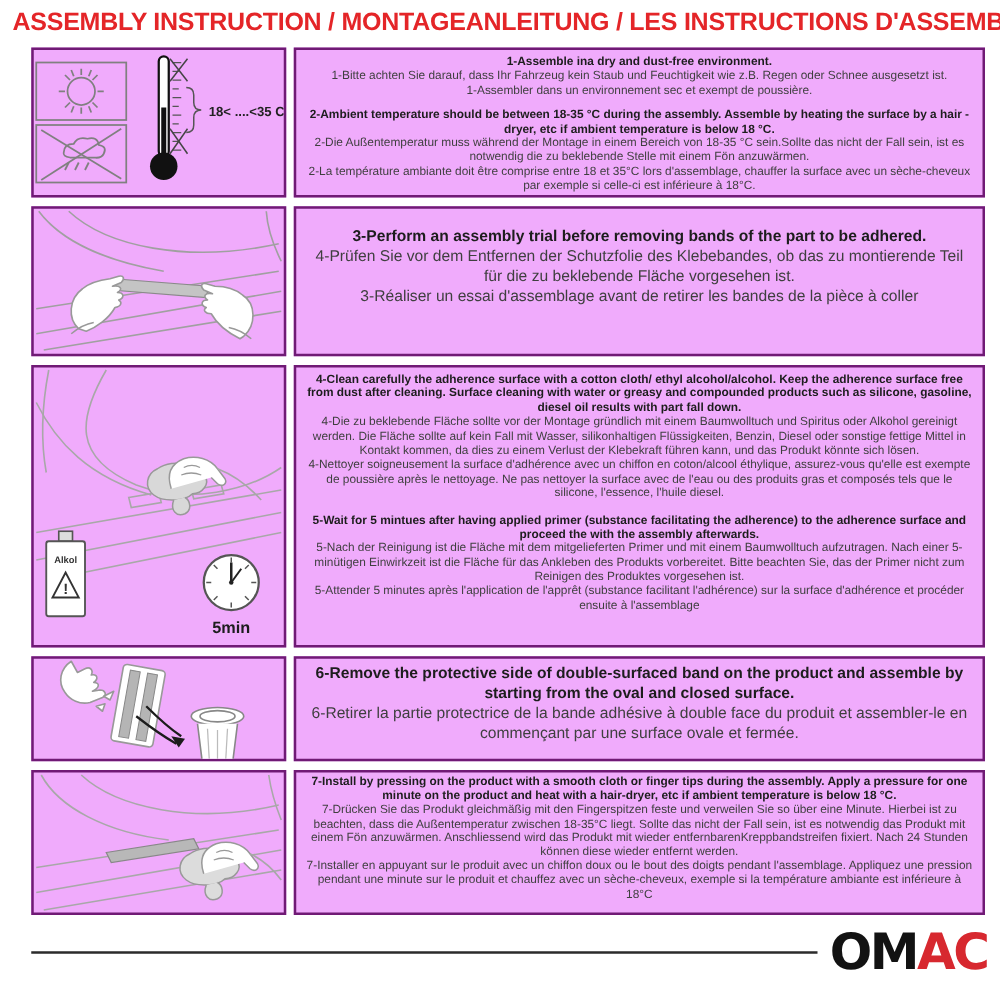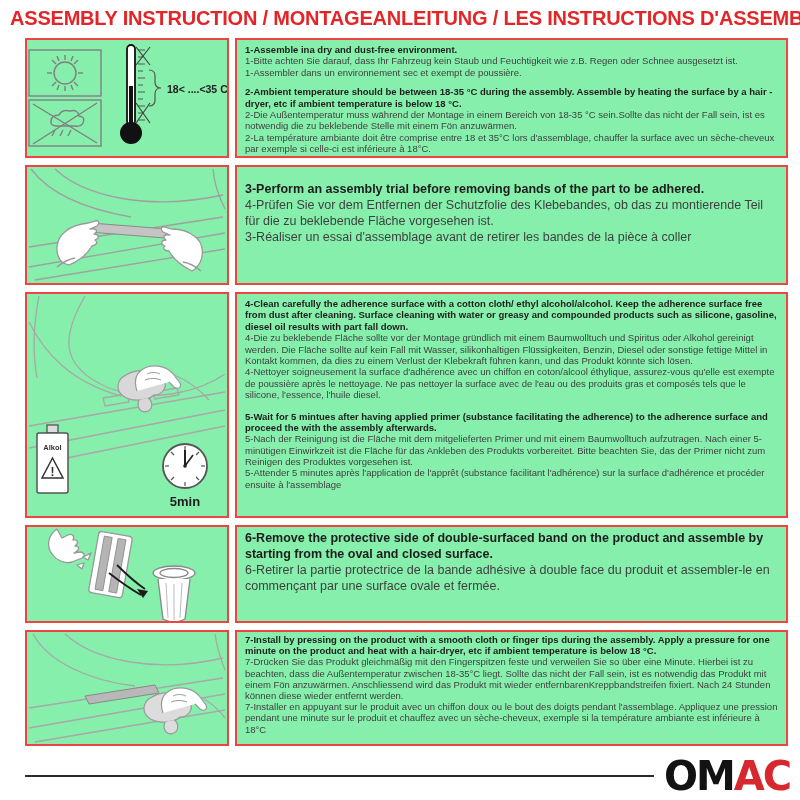--- a/index.html
+++ b/index.html
@@ -2,25 +2,25 @@
 <html><head>
 <meta charset="utf-8">
 <style>
   html,body{margin:0;padding:0;background:#fff;}
   body{width:800px;height:800px;font-family:"Liberation Sans",sans-serif;overflow:hidden;}
   .page{position:relative;width:800px;height:800px;background:#fff;}
   .title{color:#e42528;font-weight:bold;text-align:center;font-size:20px;
          letter-spacing:-0.2px;margin:7px 10px 8px;white-space:nowrap;}
   .table{margin:0 12px 0 25px;}
   .row{display:flex;gap:6px;margin-bottom:7px;}
-  .cell{border:2px solid #ef4444;background:#86efac;box-sizing:border-box;overflow:hidden;}
+  .cell{border:2px solid #701a75;background:#f0abfc;box-sizing:border-box;overflow:hidden;text-align:center;}
   .img-cell{width:204px;flex:none;}
   .img-cell svg{display:block;}
   .txt-cell{flex:1;padding:4px 8px;color:#3f3f3f;}
-  .r1{height:120px;} .r2{height:120px;} .r3{height:226px;} .r4{height:98px;} .r5{height:116px;border-radius:21px;}
+  .r1{height:120px;} .r2{height:120px;} .r3{height:226px;} .r4{height:84px;} .r5{height:116px;border-radius:21px;}
   .small .txt-cell, .txt-cell.small{font-size:9.5px;line-height:1.2;}
   .large .txt-cell{font-size:12.5px;line-height:1.28;}
   .r2 .txt-cell{padding-top:14px;}
   .r4 .txt-cell{padding-top:3px;}
   .r5 .txt-cell{padding-top:2px;line-height:1.18;}
   p{margin:0;}
   p.en{font-weight:bold;color:#1d1d1d;}
   .gap{height:10px;}
   .r1 .gap{height:8px;}
   .footer{display:flex;align-items:center;margin:0 10px 0 25px;height:46px;}

